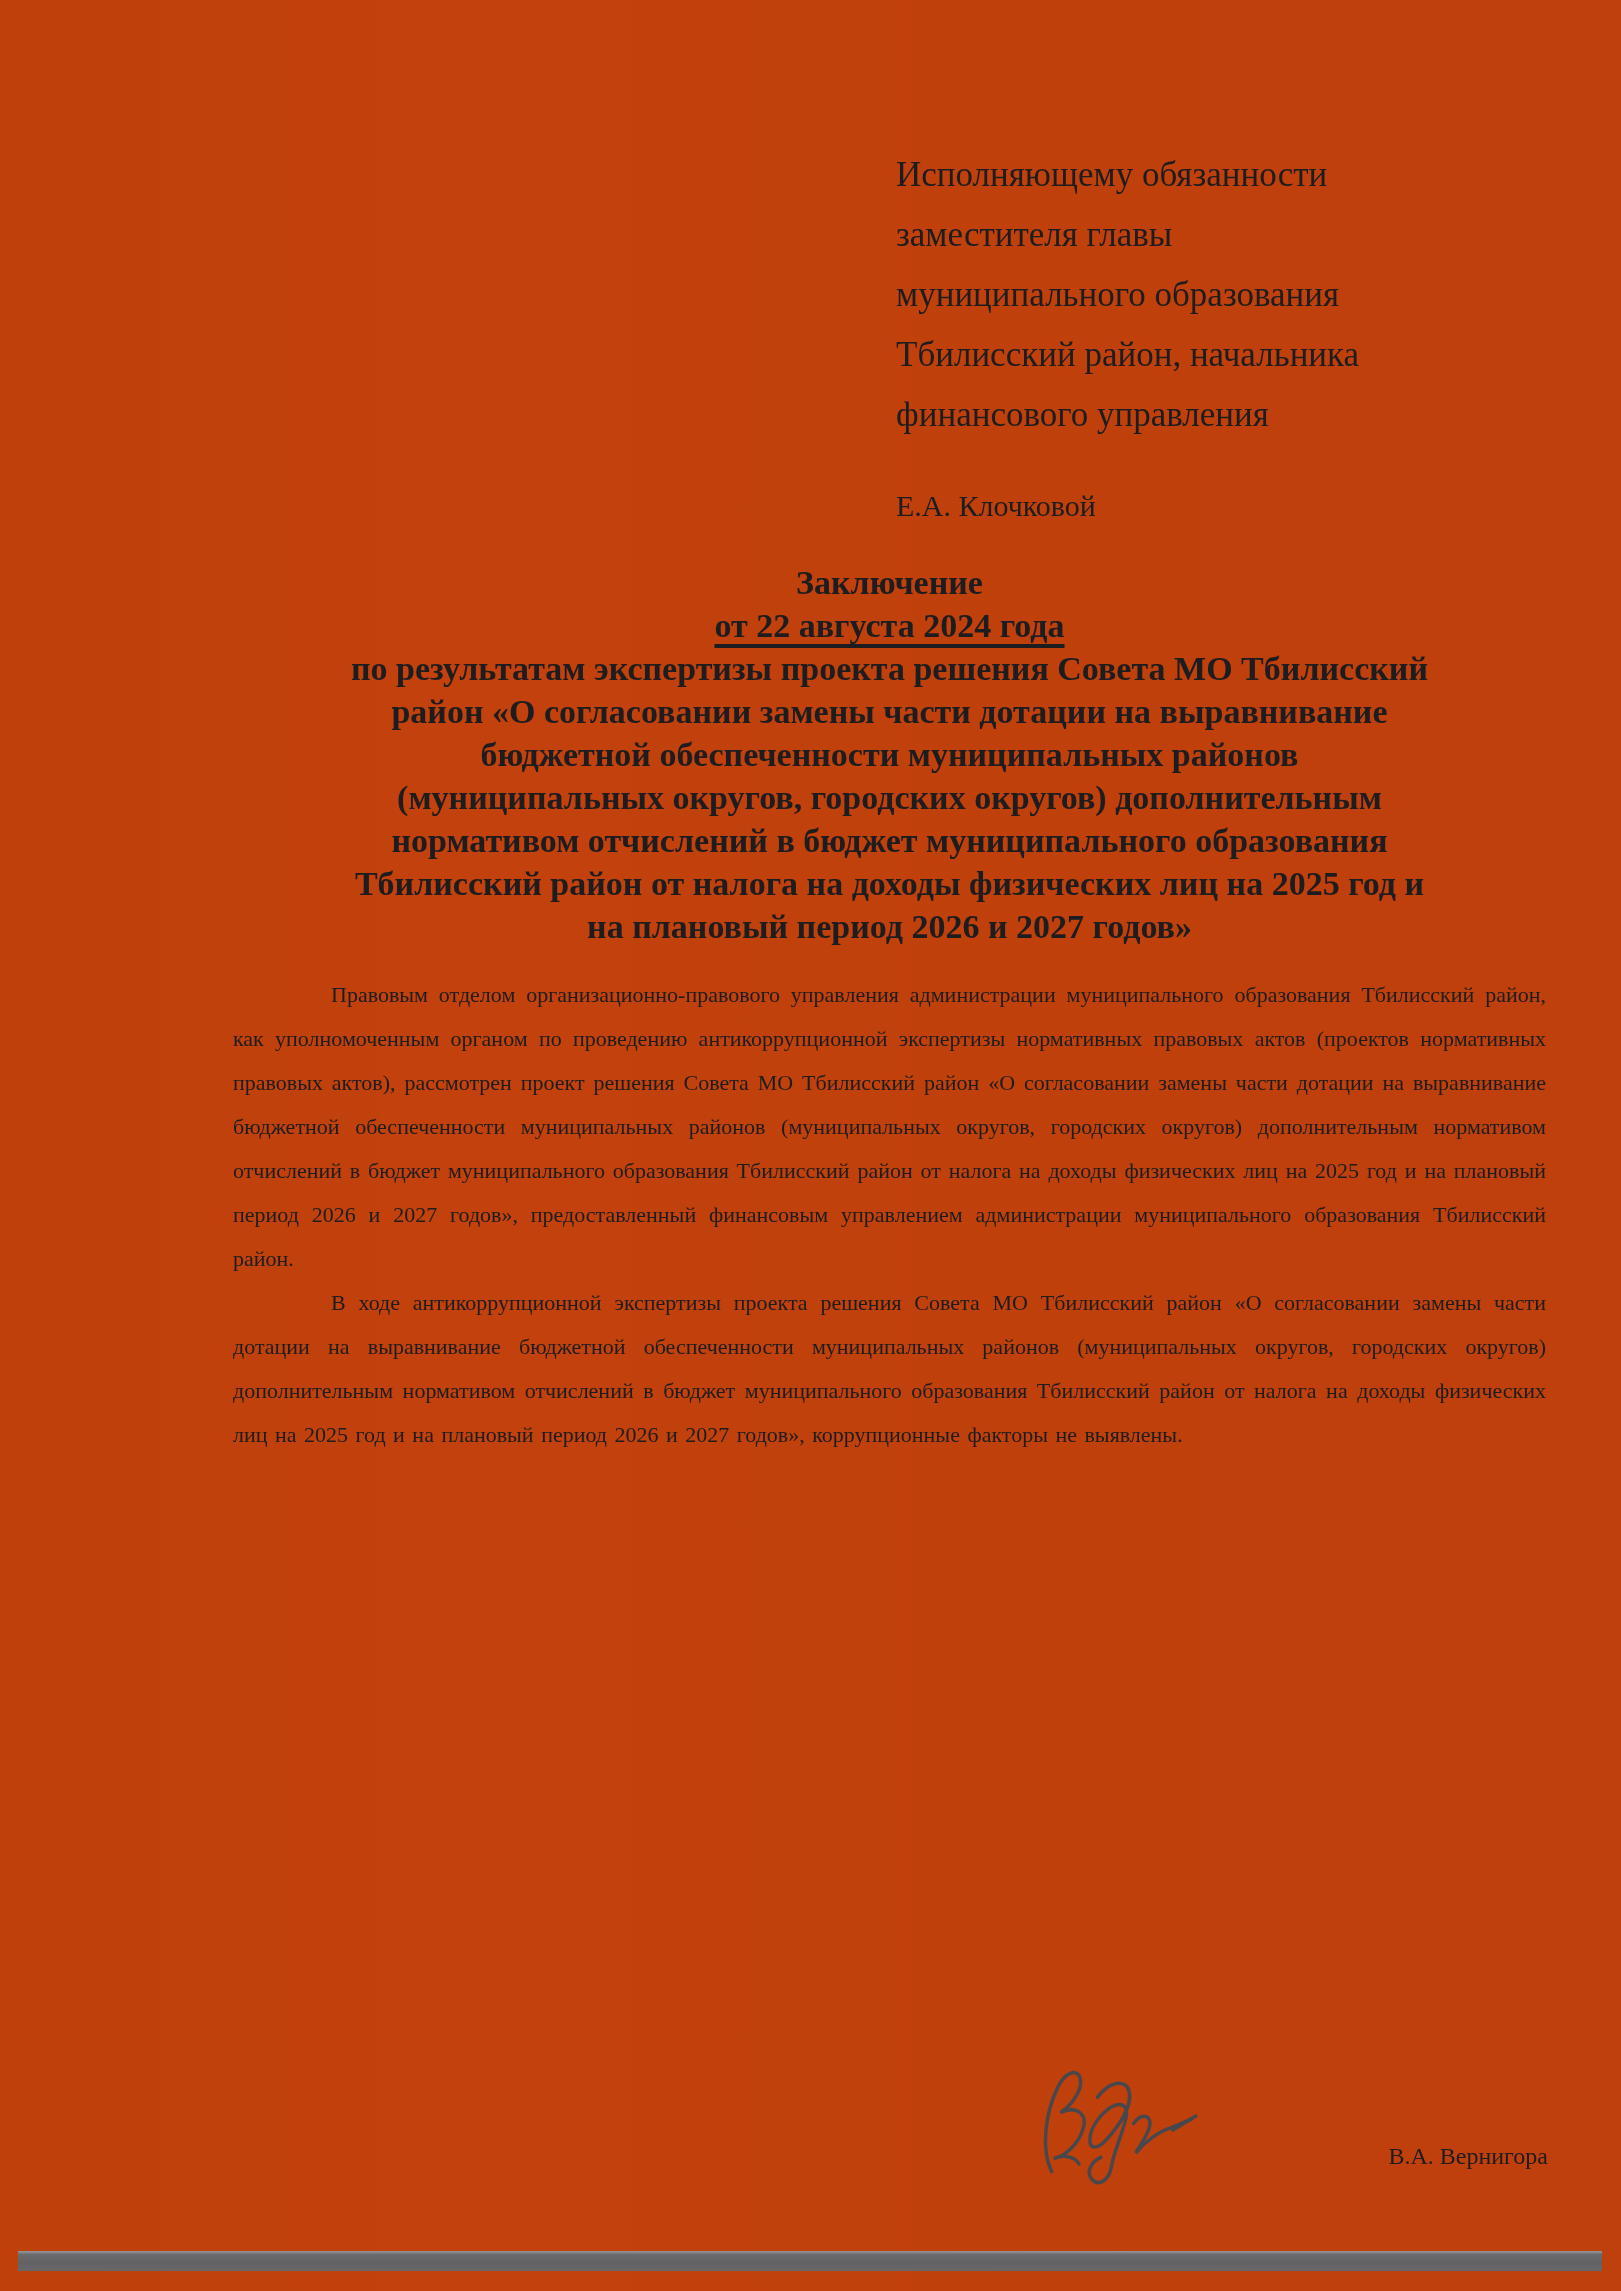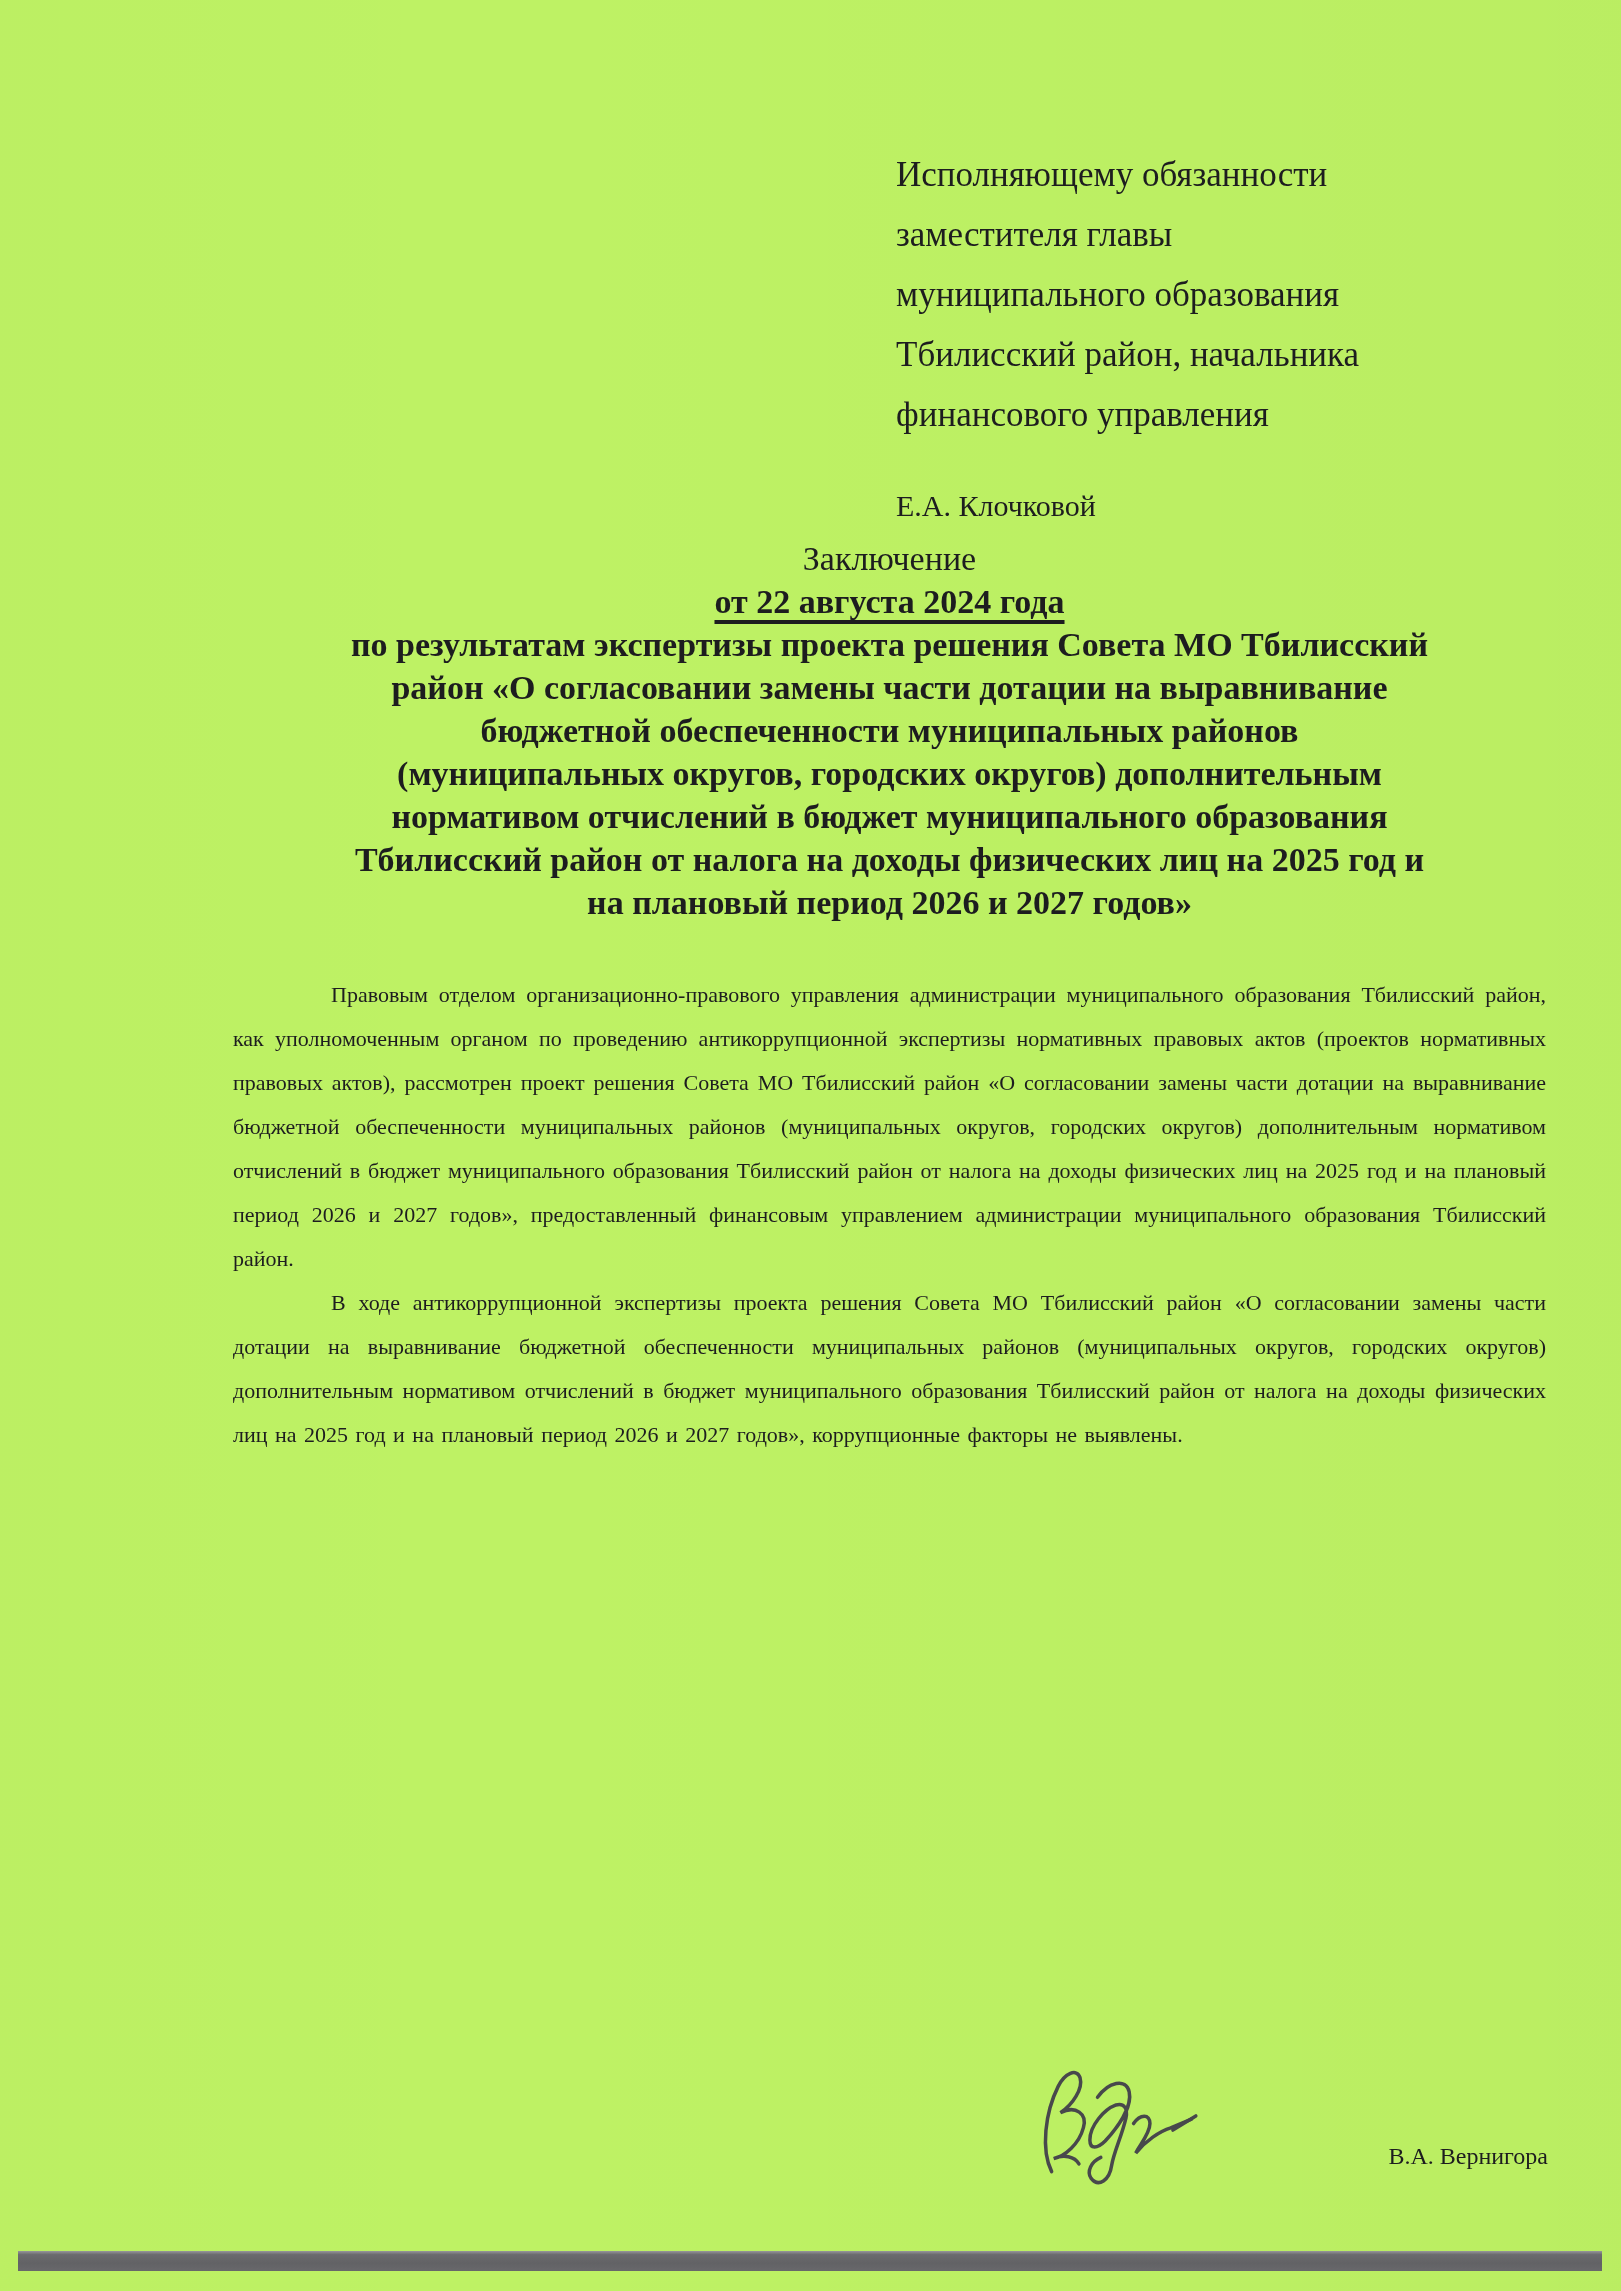--- a/index.html
+++ b/index.html
@@ -3,21 +3,21 @@
 <meta charset="utf-8">
 <title>Заключение от 22 августа 2024 года</title>
 <style>
   * { box-sizing: border-box; }
   html, body { margin: 0; padding: 0; background: #e8e8e8; }
   .page {
     position: relative;
     width: 1621px;
     height: 2292px;
     margin: 0 auto;
-    background: #bef264;
+    background: #c2410c;
     color: #1d1d1f;
     font-family: "Liberation Serif", "DejaVu Serif", serif;
     overflow: hidden;
   }
   
   .page::before {
     content: "";
     position: absolute;
     inset: 0;
     background: linear-gradient(90deg, rgba(0,0,0,0.012) 0%, rgba(0,0,0,0) 30%, rgba(0,0,0,0.01) 70%, rgba(0,0,0,0.02) 100%);
@@ -43,21 +43,21 @@
 
   .title-block {
     position: absolute;
     left: 233px;
     top: 537px;
     width: 1313px;
     text-align: center;
     font-size: 34px;
     line-height: 43px;
   }
-  .doc-title { font-weight: normal; }
+  .doc-title { font-weight: bold; margin-top: 24px; }
   .doc-date {
     font-weight: bold;
     text-decoration: underline;
     text-decoration-thickness: 3.9px;
     text-underline-offset: 6.9px;
   }
   .doc-subject {
     white-space: pre-line;
     font-weight: bold;
   }

